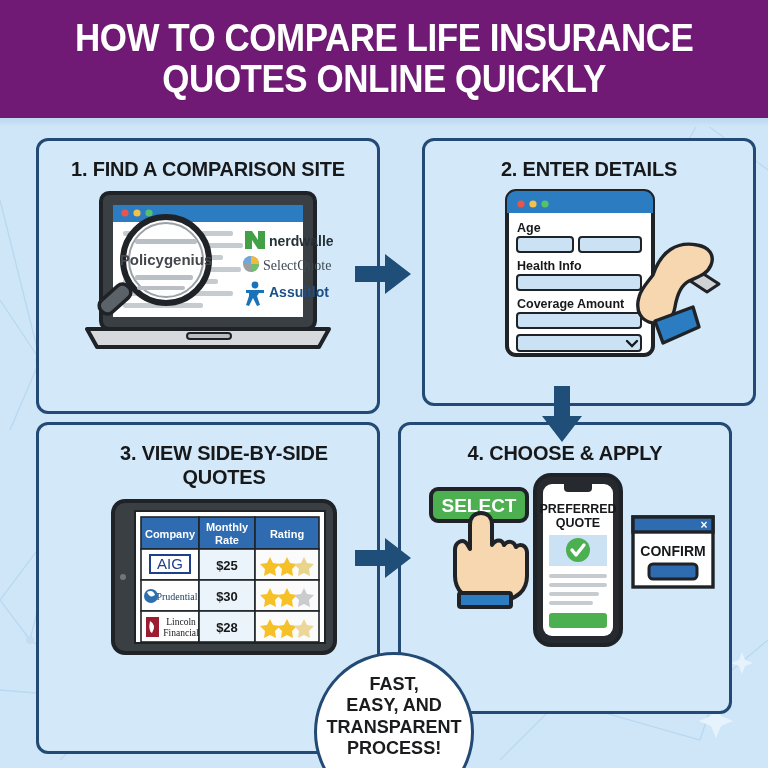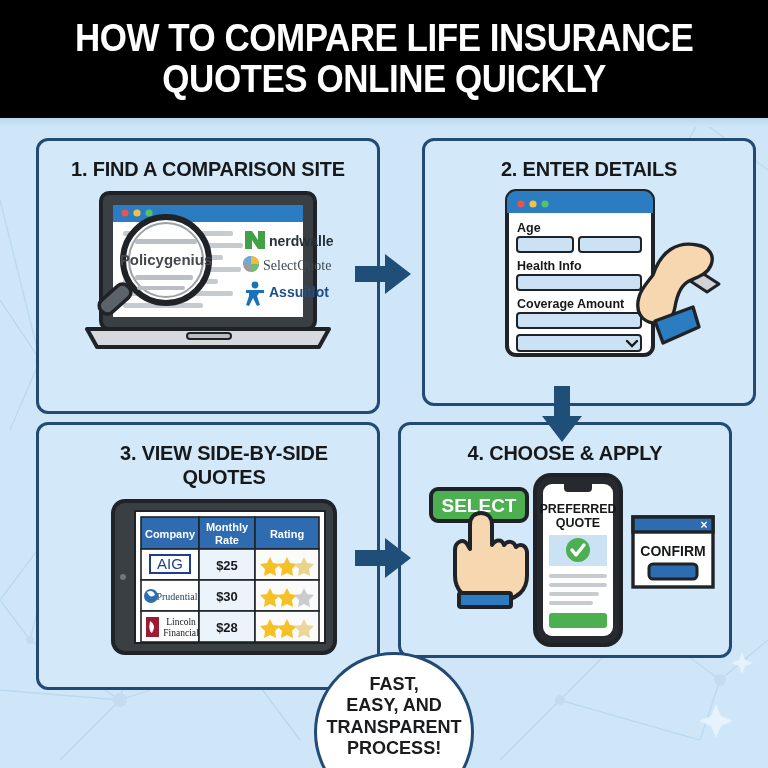--- a/index.html
+++ b/index.html
@@ -10,21 +10,21 @@
     position: relative;
     overflow: hidden;
   }
 
   
   #bg-net { position: absolute; inset: 0; z-index: 0; }
 
   
   .header {
     position: absolute; left: 0; top: 0; width: 768px; height: 118px;
-    background: #000000;
+    background: #701a75;
     display: flex; align-items: center; justify-content: center;
     z-index: 3;
   }
   .header-title {
     color: #ffffff;
     font-family: "Liberation Sans Narrow", "Liberation Sans", sans-serif;
     font-weight: bold;
     font-size: 38px;
     line-height: 1.08;
     letter-spacing: -0.5px;
@@ -42,22 +42,22 @@
   
   .panel {
     position: absolute;
     background: #d3e9fa;
     border: 3px solid #234a75;
     border-radius: 12px;
     z-index: 2;
   }
   #panel-1 { left: 36px;  top: 138px; width: 344px; height: 276px; }
   #panel-2 { left: 398px; top: 138px; width: 334px; height: 268px; margin-left: 24px; }
-  #panel-3 { left: 36px;  top: 422px; width: 344px; height: 268px; padding-left: 32px; }
-  #panel-4 { left: 398px; top: 422px; width: 334px; height: 236px; }
+  #panel-3 { left: 36px;  top: 422px; width: 344px; height: 332px; padding-left: 32px; }
+  #panel-4 { left: 398px; top: 422px; width: 334px; height: 292px; }
 
   .panel-title {
     text-align: center;
     margin-top: 16px;
     font-family: "Liberation Sans Narrow", "Liberation Sans", sans-serif;
     font-weight: bold;
     font-size: 21px;
     color: #17181a;
     letter-spacing: -0.2px;
     transform: scaleX(0.95);

